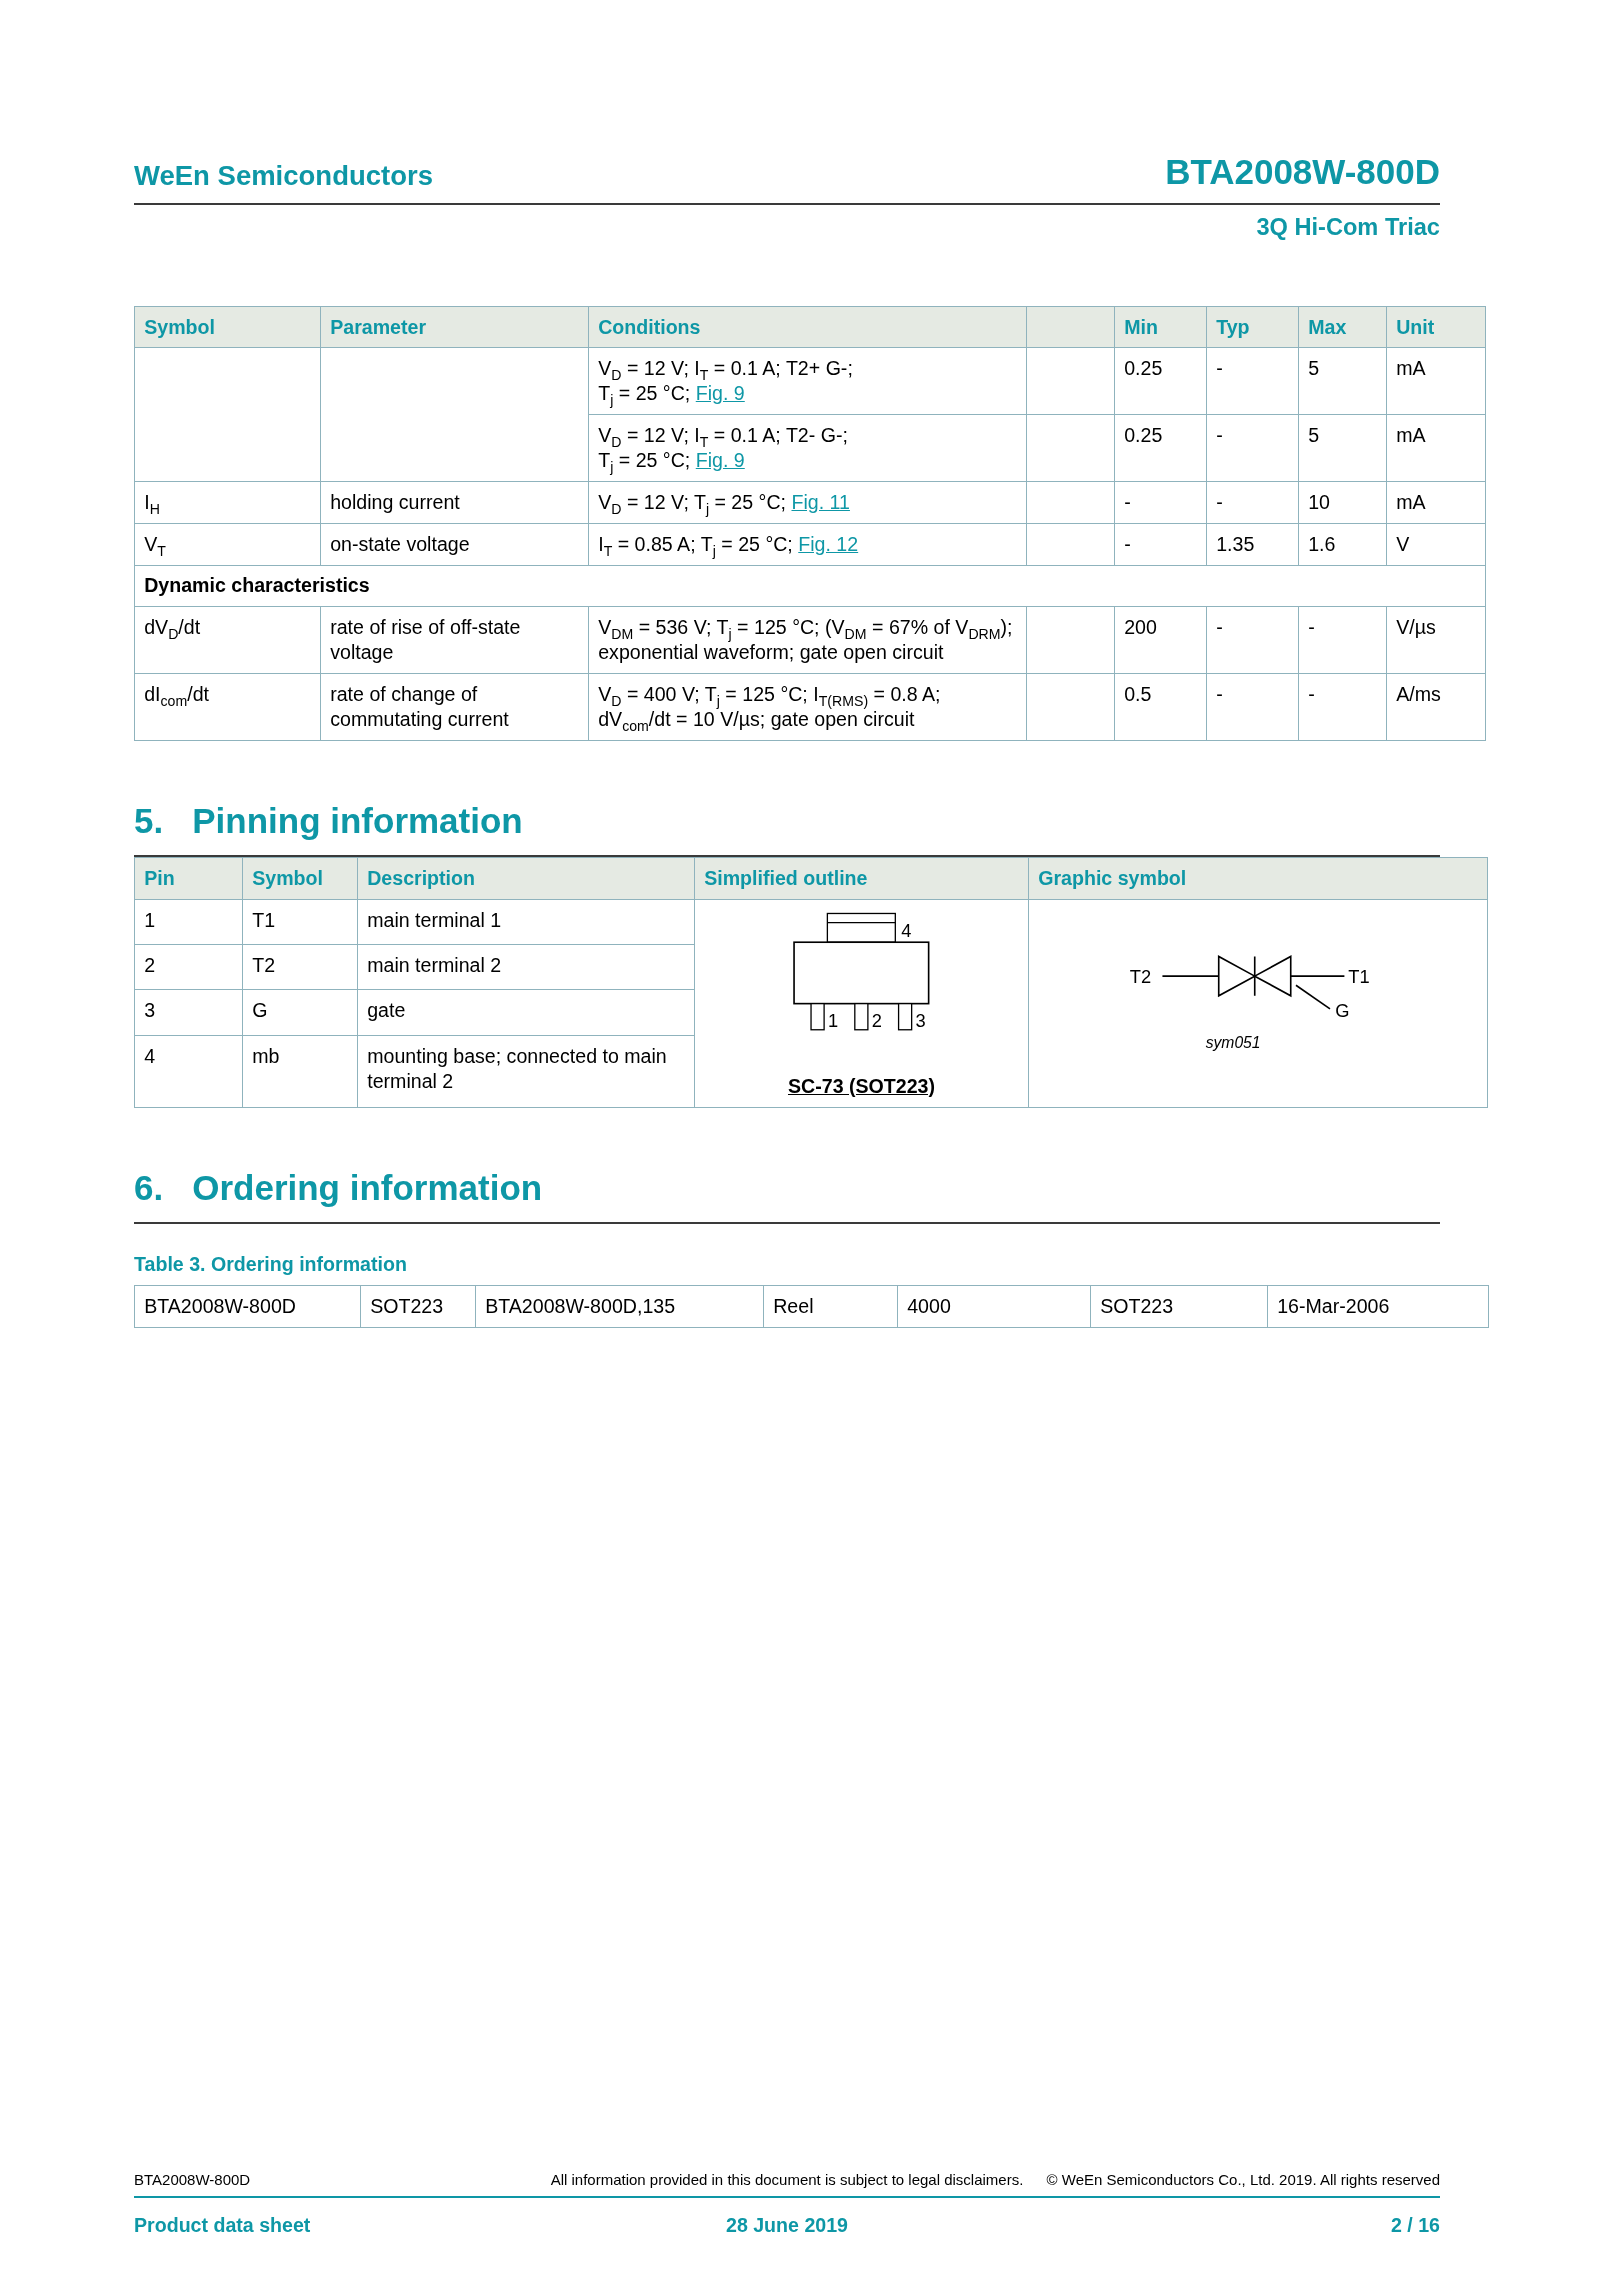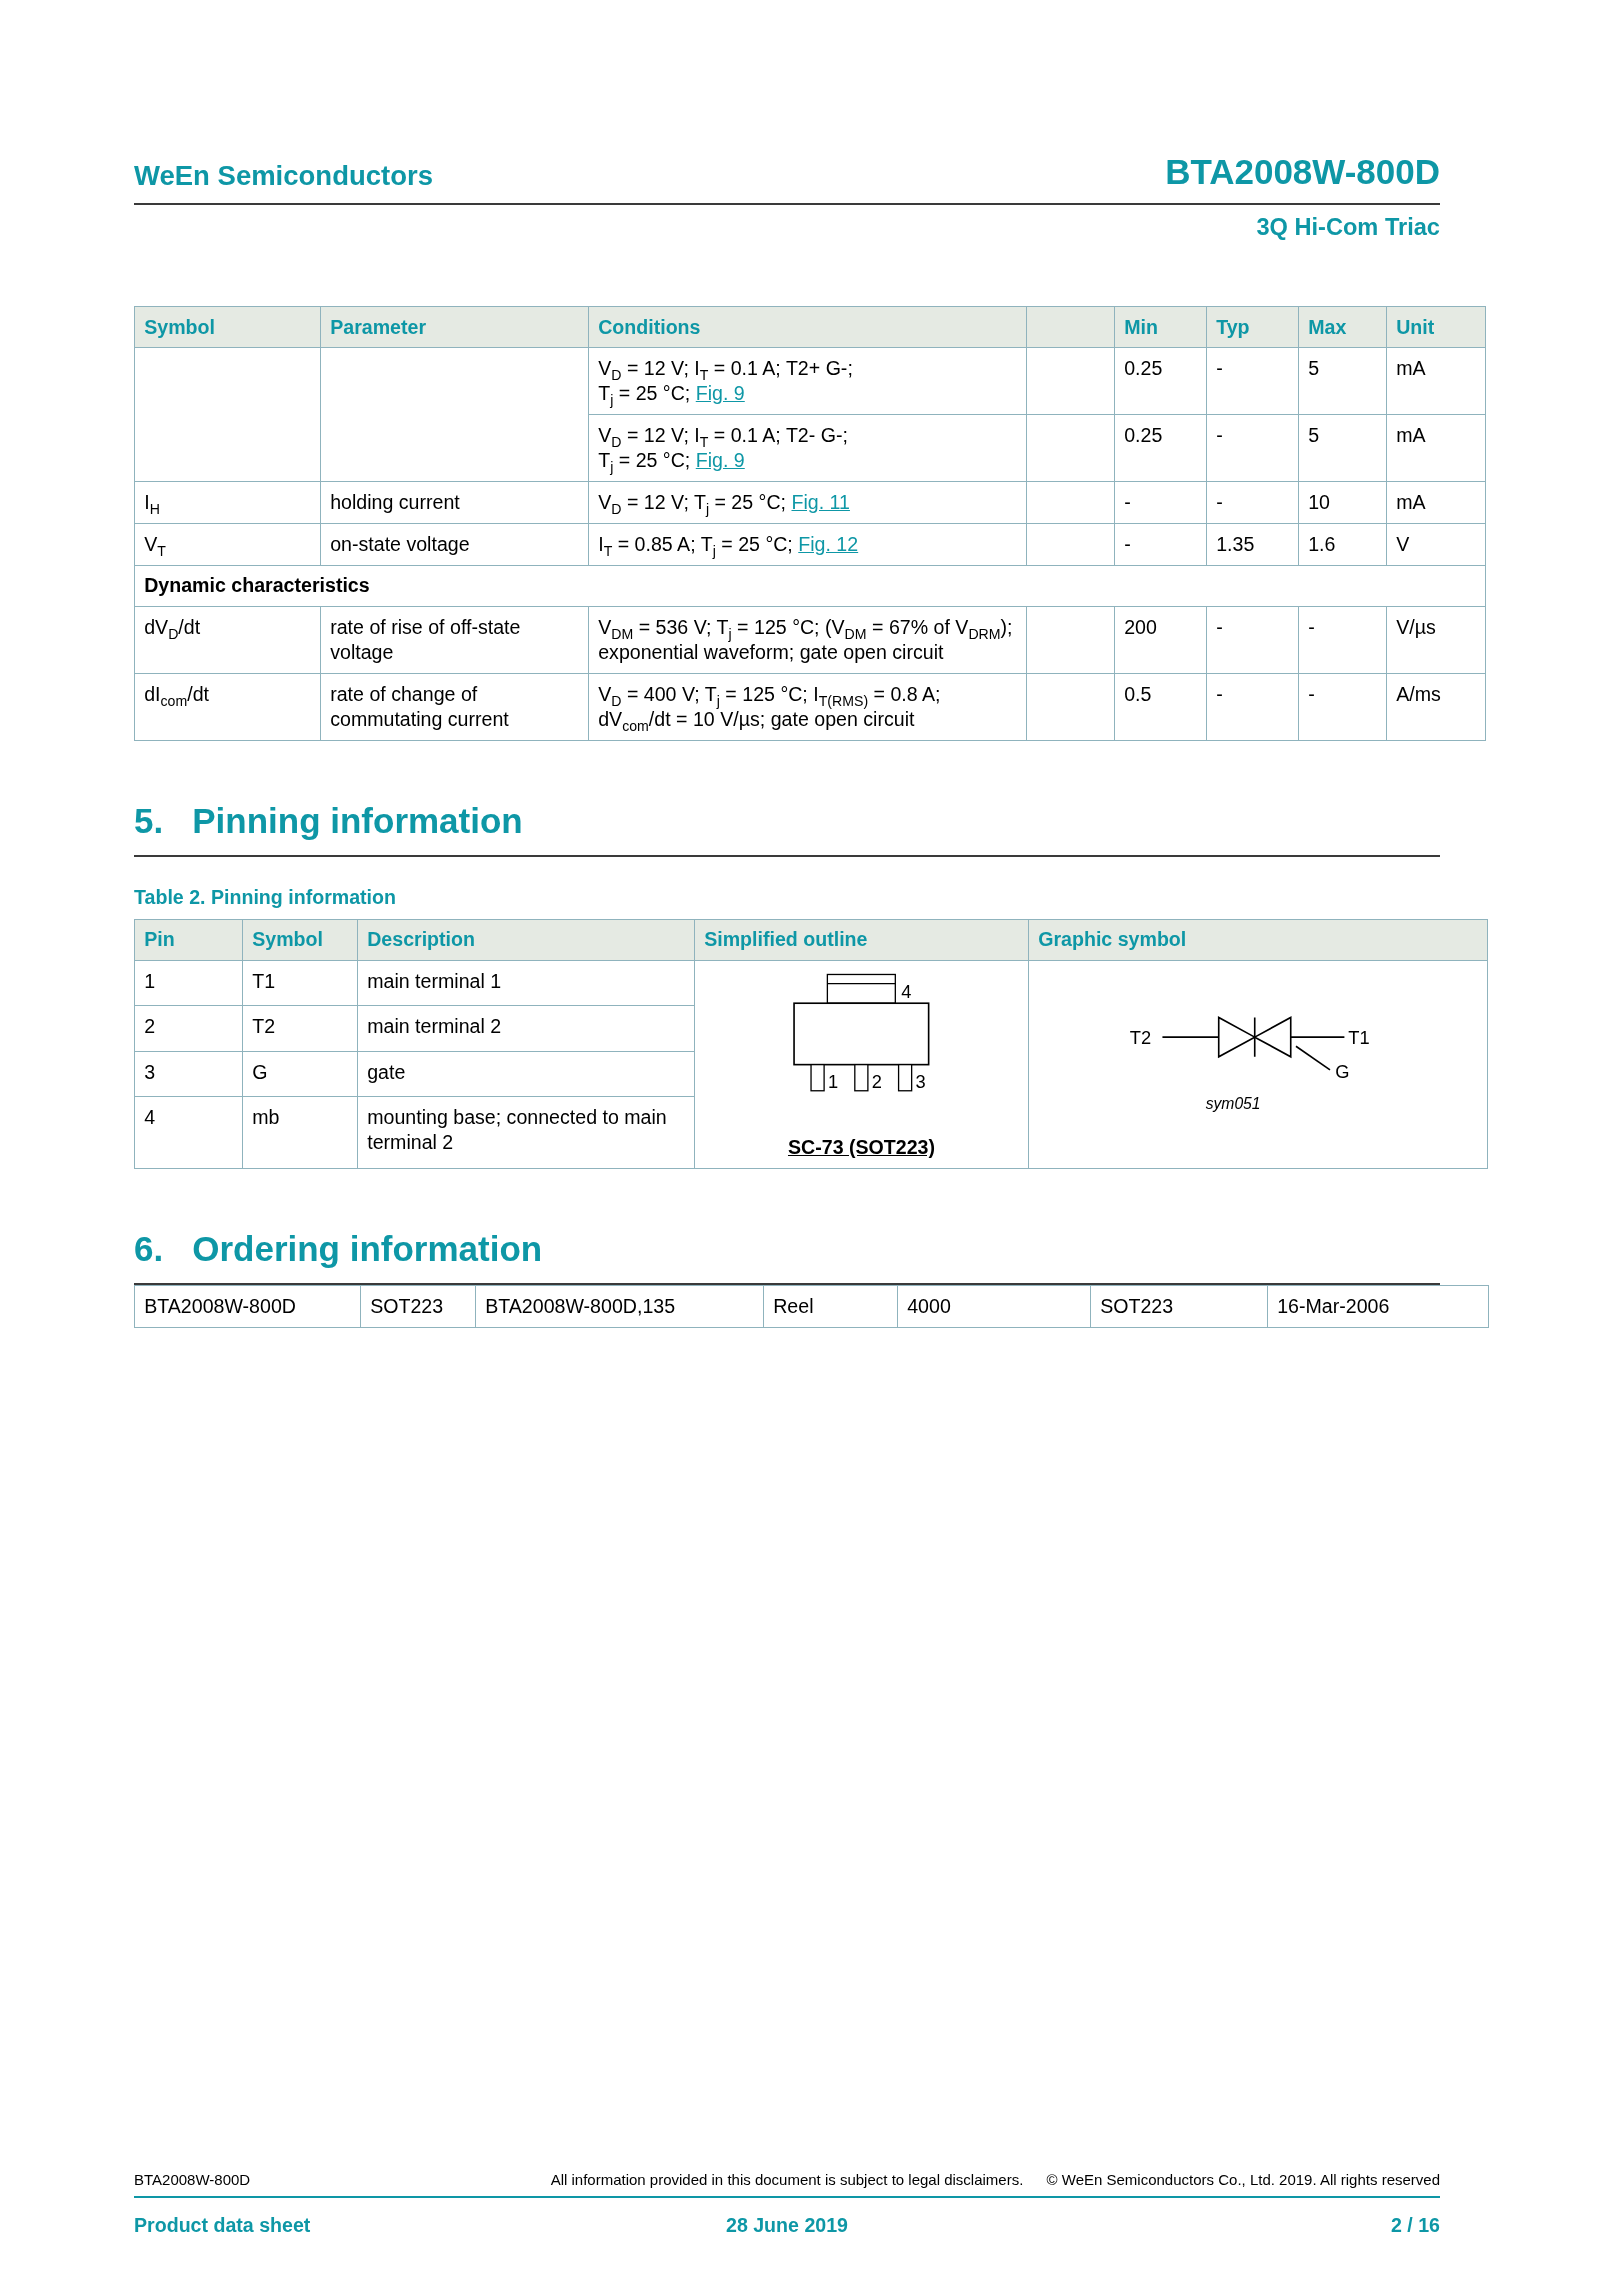--- a/index.html
+++ b/index.html
@@ -163,21 +163,20 @@
         <td>-</td>
         <td>A/ms</td>
       </tr>
     </tbody>
       </table>
 
     <div class="sec-heading">
       <span>5.</span>
       <span>Pinning information</span>
     </div>
-    <div class="tbl-caption">Table 2. Pinning information</div>
 
     <table>
       <colgroup>
         <col style="width:108px">
           <col style="width:115px">
           <col style="width:337px">
           <col style="width:334px">
           <col style="width:459px">
       </colgroup>
       <tbody>
@@ -237,20 +236,21 @@
         <td>mb</td>
         <td>mounting base; connected to main terminal 2</td>
       </tr>
     </tbody>
       </table>
 
     <div class="sec-heading">
       <span>6.</span>
       <span>Ordering information</span>
     </div>
+    <div class="tbl-caption">Table 3. Ordering information</div>
 
     <table>
       <colgroup>
         <col style="width:226px">
           <col style="width:115px">
           <col style="width:288px">
           <col style="width:134px">
         <col style="width:193px">
           <col style="width:177px">
           <col style="width:221px">

